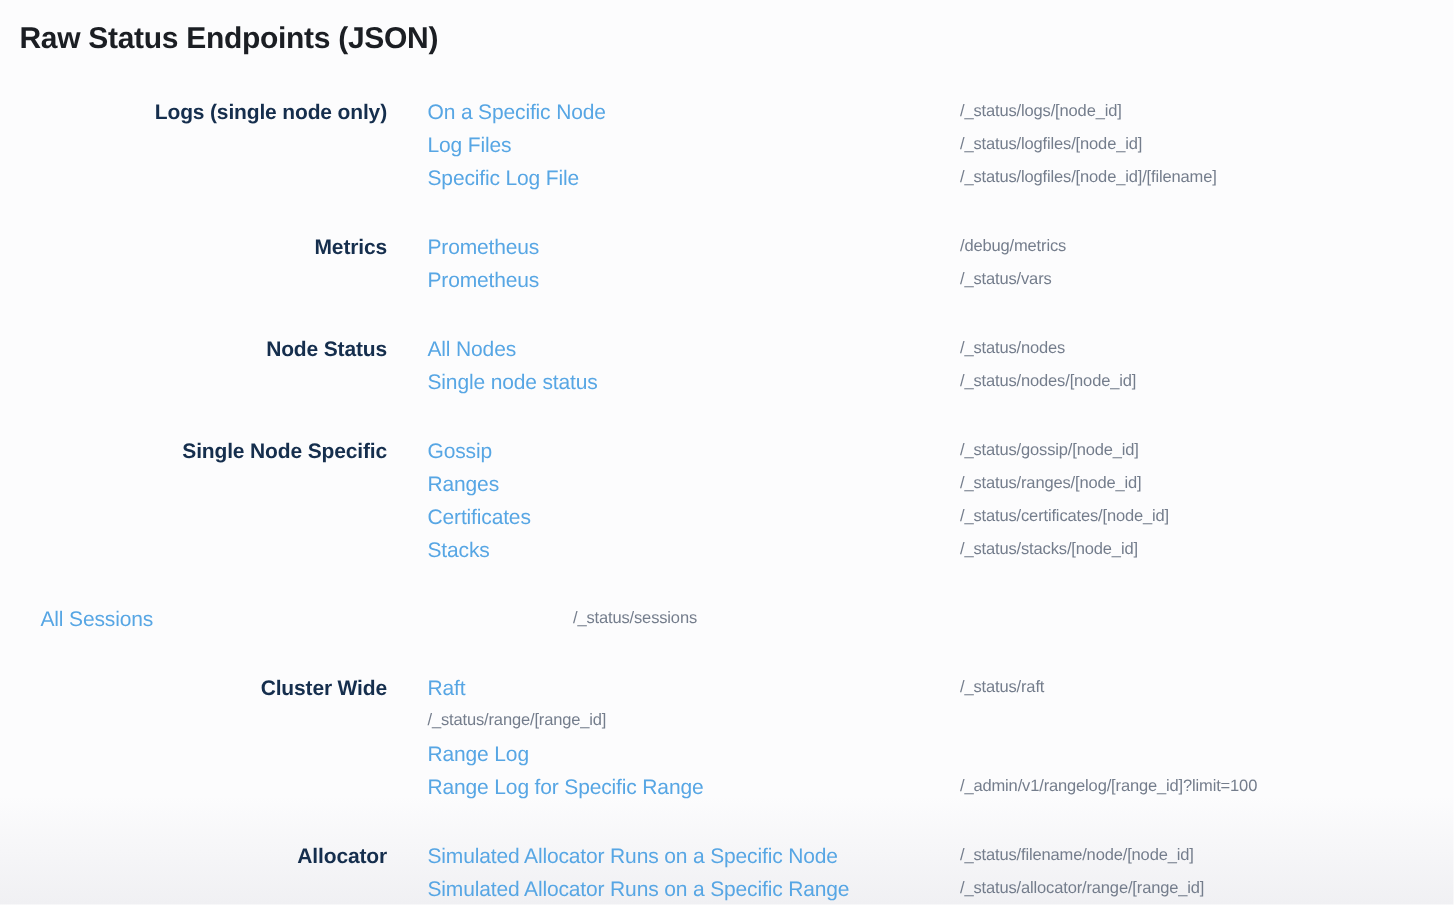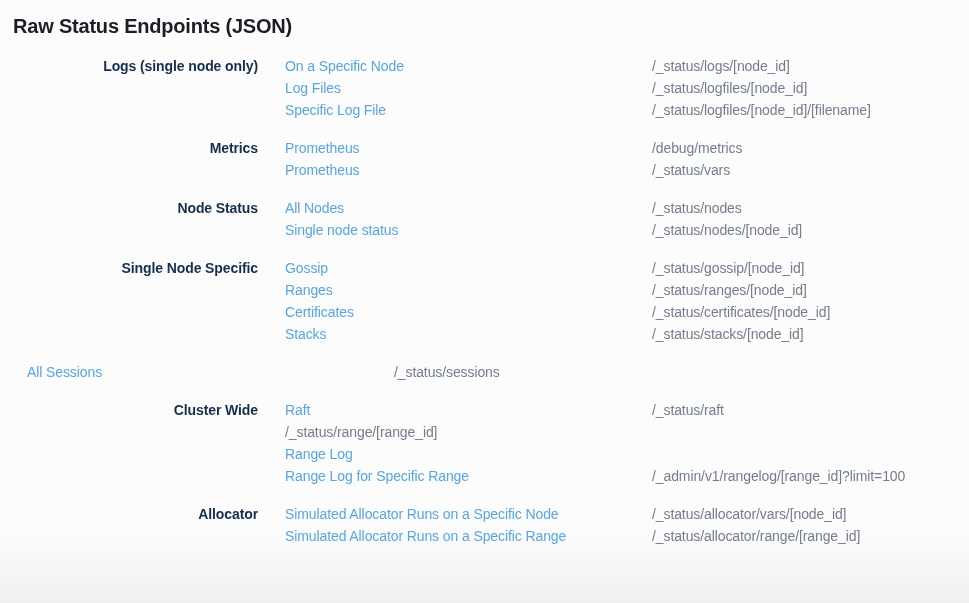--- a/index.html
+++ b/index.html
@@ -35,53 +35,53 @@
     letter-spacing: -0.2px;
     color: var(--title-color);
   }
   .endpoints-table {
     width: 100%;
   }
   .group {
     display: flex;
     align-items: flex-start;
     margin-bottom: 16px;
+    margin-top: 24px;
   }
   .category {
     width: 258px;
     flex: 0 0 258px;
     text-align: right;
     font-size: 14px;
     line-height: 22px;
     font-weight: 700;
     letter-spacing: -0.1px;
     color: var(--category-color);
   }
   .rows {
     flex: 1 1 auto;
     margin-left: 27px;
   }
   .row {
     display: flex;
     align-items: flex-end;
-    gap: 12px;
   }
   .endpoint-link {
     flex: 0 0 355px;
     width: 355px;
     font-size: 14px;
     line-height: 22px;
     letter-spacing: -0.1px;
     color: var(--link-color);
     text-decoration: none;
     cursor: pointer;
   }
   .endpoint-path {
     flex: 1 1 auto;
-    font-size: 14px;
+    font-size: 11px;
     line-height: 22px;
     letter-spacing: -0.1px;
     color: var(--path-color);
     white-space: nowrap;
   }
 </style>
 </head>
 <body>
 
 <div class="page">
@@ -194,21 +194,21 @@
     <span class="endpoint-path">/_admin/v1/rangelog/[range_id]?limit=100</span>
   </div>
 </div>
   </div>
 
   <div class="group">
     <div class="category">Allocator</div>
     <div class="rows">
   <div class="row">
     <a class="endpoint-link" href="#">Simulated Allocator Runs on a Specific Node</a>
-    <span class="endpoint-path">/_status/allocator/vars/[node_id]</span>
+    <span class="endpoint-path">/_status/filename/node/[node_id]</span>
   </div>
 
   <div class="row">
     <a class="endpoint-link" href="#">Simulated Allocator Runs on a Specific Range</a>
     <span class="endpoint-path">/_status/allocator/range/[range_id]</span>
   </div>
 </div>
   </div>
 </div>
 </div>

